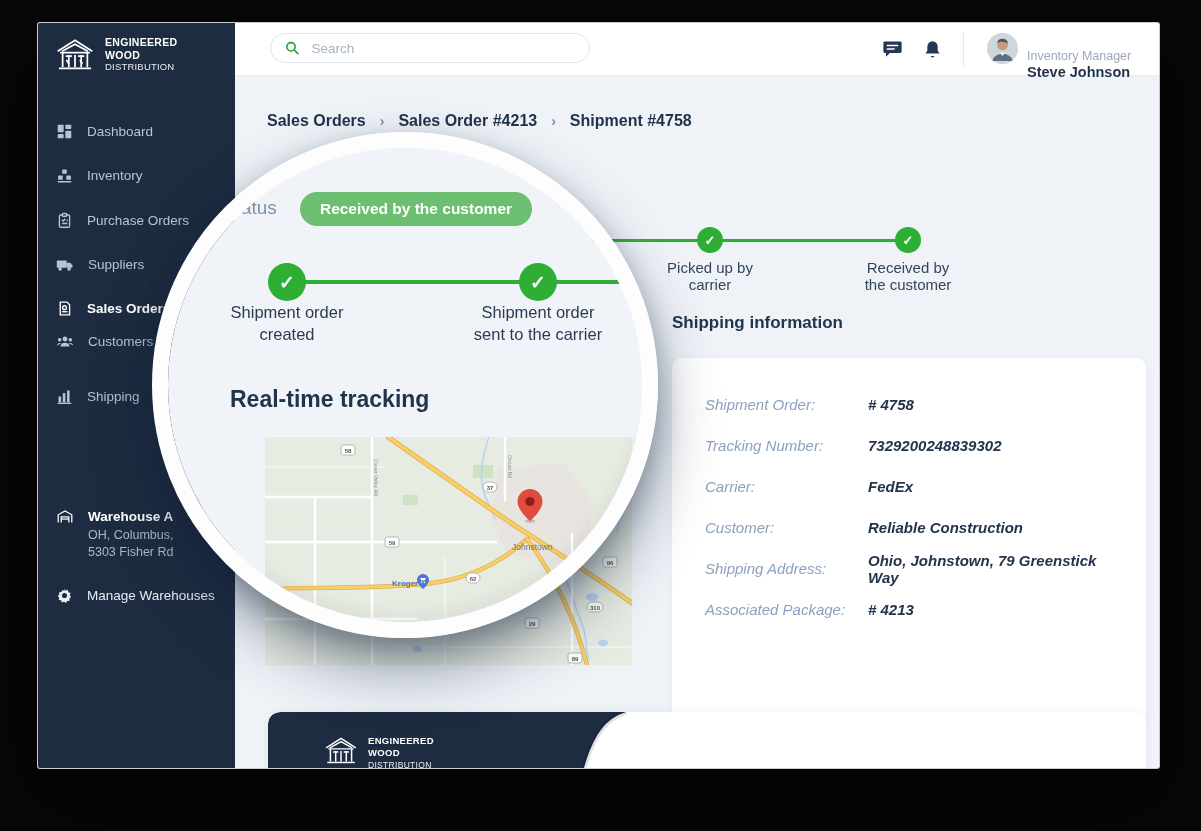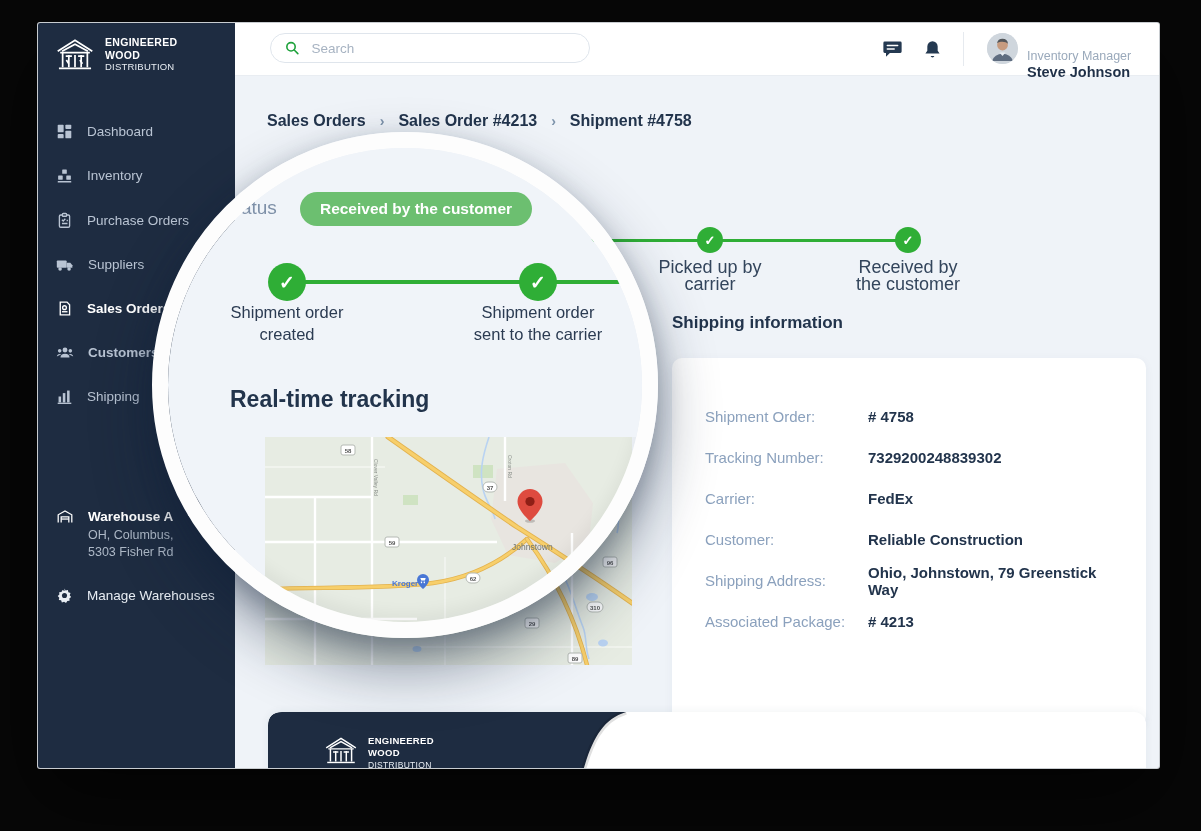--- a/index.html
+++ b/index.html
@@ -32,25 +32,25 @@
   
   .breadcrumb{position:absolute;left:229px;top:89px;display:flex;gap:14px;align-items:center;
     font-size:16px;font-weight:bold;color:#22344c;}
   .bc-sep{color:#7d93ab;font-size:14px;font-weight:bold;}
   .bc-item{cursor:pointer;}
   .tl-line{position:absolute;left:542px;top:216px;width:329px;height:3px;background:#2fae36;border-radius:2px;}
   .check{position:absolute;border-radius:50%;background:#2fae36;display:flex;align-items:center;justify-content:center;
     color:#fff;font-weight:bold;}
   .check.small{width:26px;height:26px;font-size:13px;}
   .check.big{width:38px;height:38px;font-size:19px;}
-  .step-label{position:absolute;width:140px;text-align:center;font-size:18px;color:#33455c;line-height:17px;}
+  .step-label{position:absolute;width:140px;text-align:center;font-size:15px;color:#33455c;line-height:17px;}
   .section-title{position:absolute;font-weight:bold;color:#22344c;}
   
   .ship-card{position:absolute;left:634px;top:335px;width:474px;height:368px;background:#fff;border-radius:10px;
-    box-shadow:0 2px 10px rgba(40,60,90,.05);padding-top:38px;box-sizing:border-box;}
+    box-shadow:0 2px 10px rgba(40,60,90,.05);padding-top:26px;box-sizing:border-box;font-style:italic;}
   .ship-row{display:flex;align-items:center;height:41px;padding:0 33px;}
   .ship-label{width:163px;font-size:15px;color:#8ba1bd;flex:0 0 auto;}
   .ship-value{font-size:15px;font-weight:bold;color:#22344c;}
   
   #map{position:absolute;left:227px;top:414px;width:367px;height:228px;cursor:grab;}
   
   .bottom-card{position:absolute;left:230px;top:689px;width:878px;height:70px;background:#fff;border-radius:12px 12px 0 0;
     box-shadow:0 -1px 8px rgba(40,60,90,.06);overflow:hidden;}
   .bc-logo-text{color:#fff;font-size:9.5px;font-weight:bold;line-height:12px;letter-spacing:.3px;}
   .bc-logo-text .lt3{font-weight:normal;font-size:8.5px;color:#e8edf3;}
@@ -127,21 +127,21 @@
       <span>Suppliers</span>
     </div>
     <div class="nav-item active" style="top:263px;">
       <svg width="17" height="17" viewBox="0 0 20 20" fill="none" stroke="#fff" stroke-width="1.6">
         <path d="M5 2.5 h8 l3 3 V17.5 H5 z"></path>
           <circle cx="10" cy="9" r="2.2"></circle>
           <path d="M7 13.8 H13.5"></path>
       </svg>
       <span>Sales Orders</span>
     </div>
-    <div class="nav-item" style="top:307px;font-weight:bold;">
+    <div class="nav-item" style="top:296px;">
       <svg width="18" height="17" viewBox="0 0 22 20" fill="#b9c4d3">
         <circle cx="11" cy="7" r="3"></circle>
           <path d="M5.5 16 a5.5 4.5 0 0 1 11 0 z"></path>
         <circle cx="4.5" cy="8" r="2.2"></circle>
           <path d="M1 15 a4 3.5 0 0 1 5.5 -3"></path>
         <circle cx="17.5" cy="8" r="2.2"></circle>
           <path d="M21 15 a4 3.5 0 0 0 -5.5 -3"></path>
       </svg>
       <span>Customers</span>
     </div>

